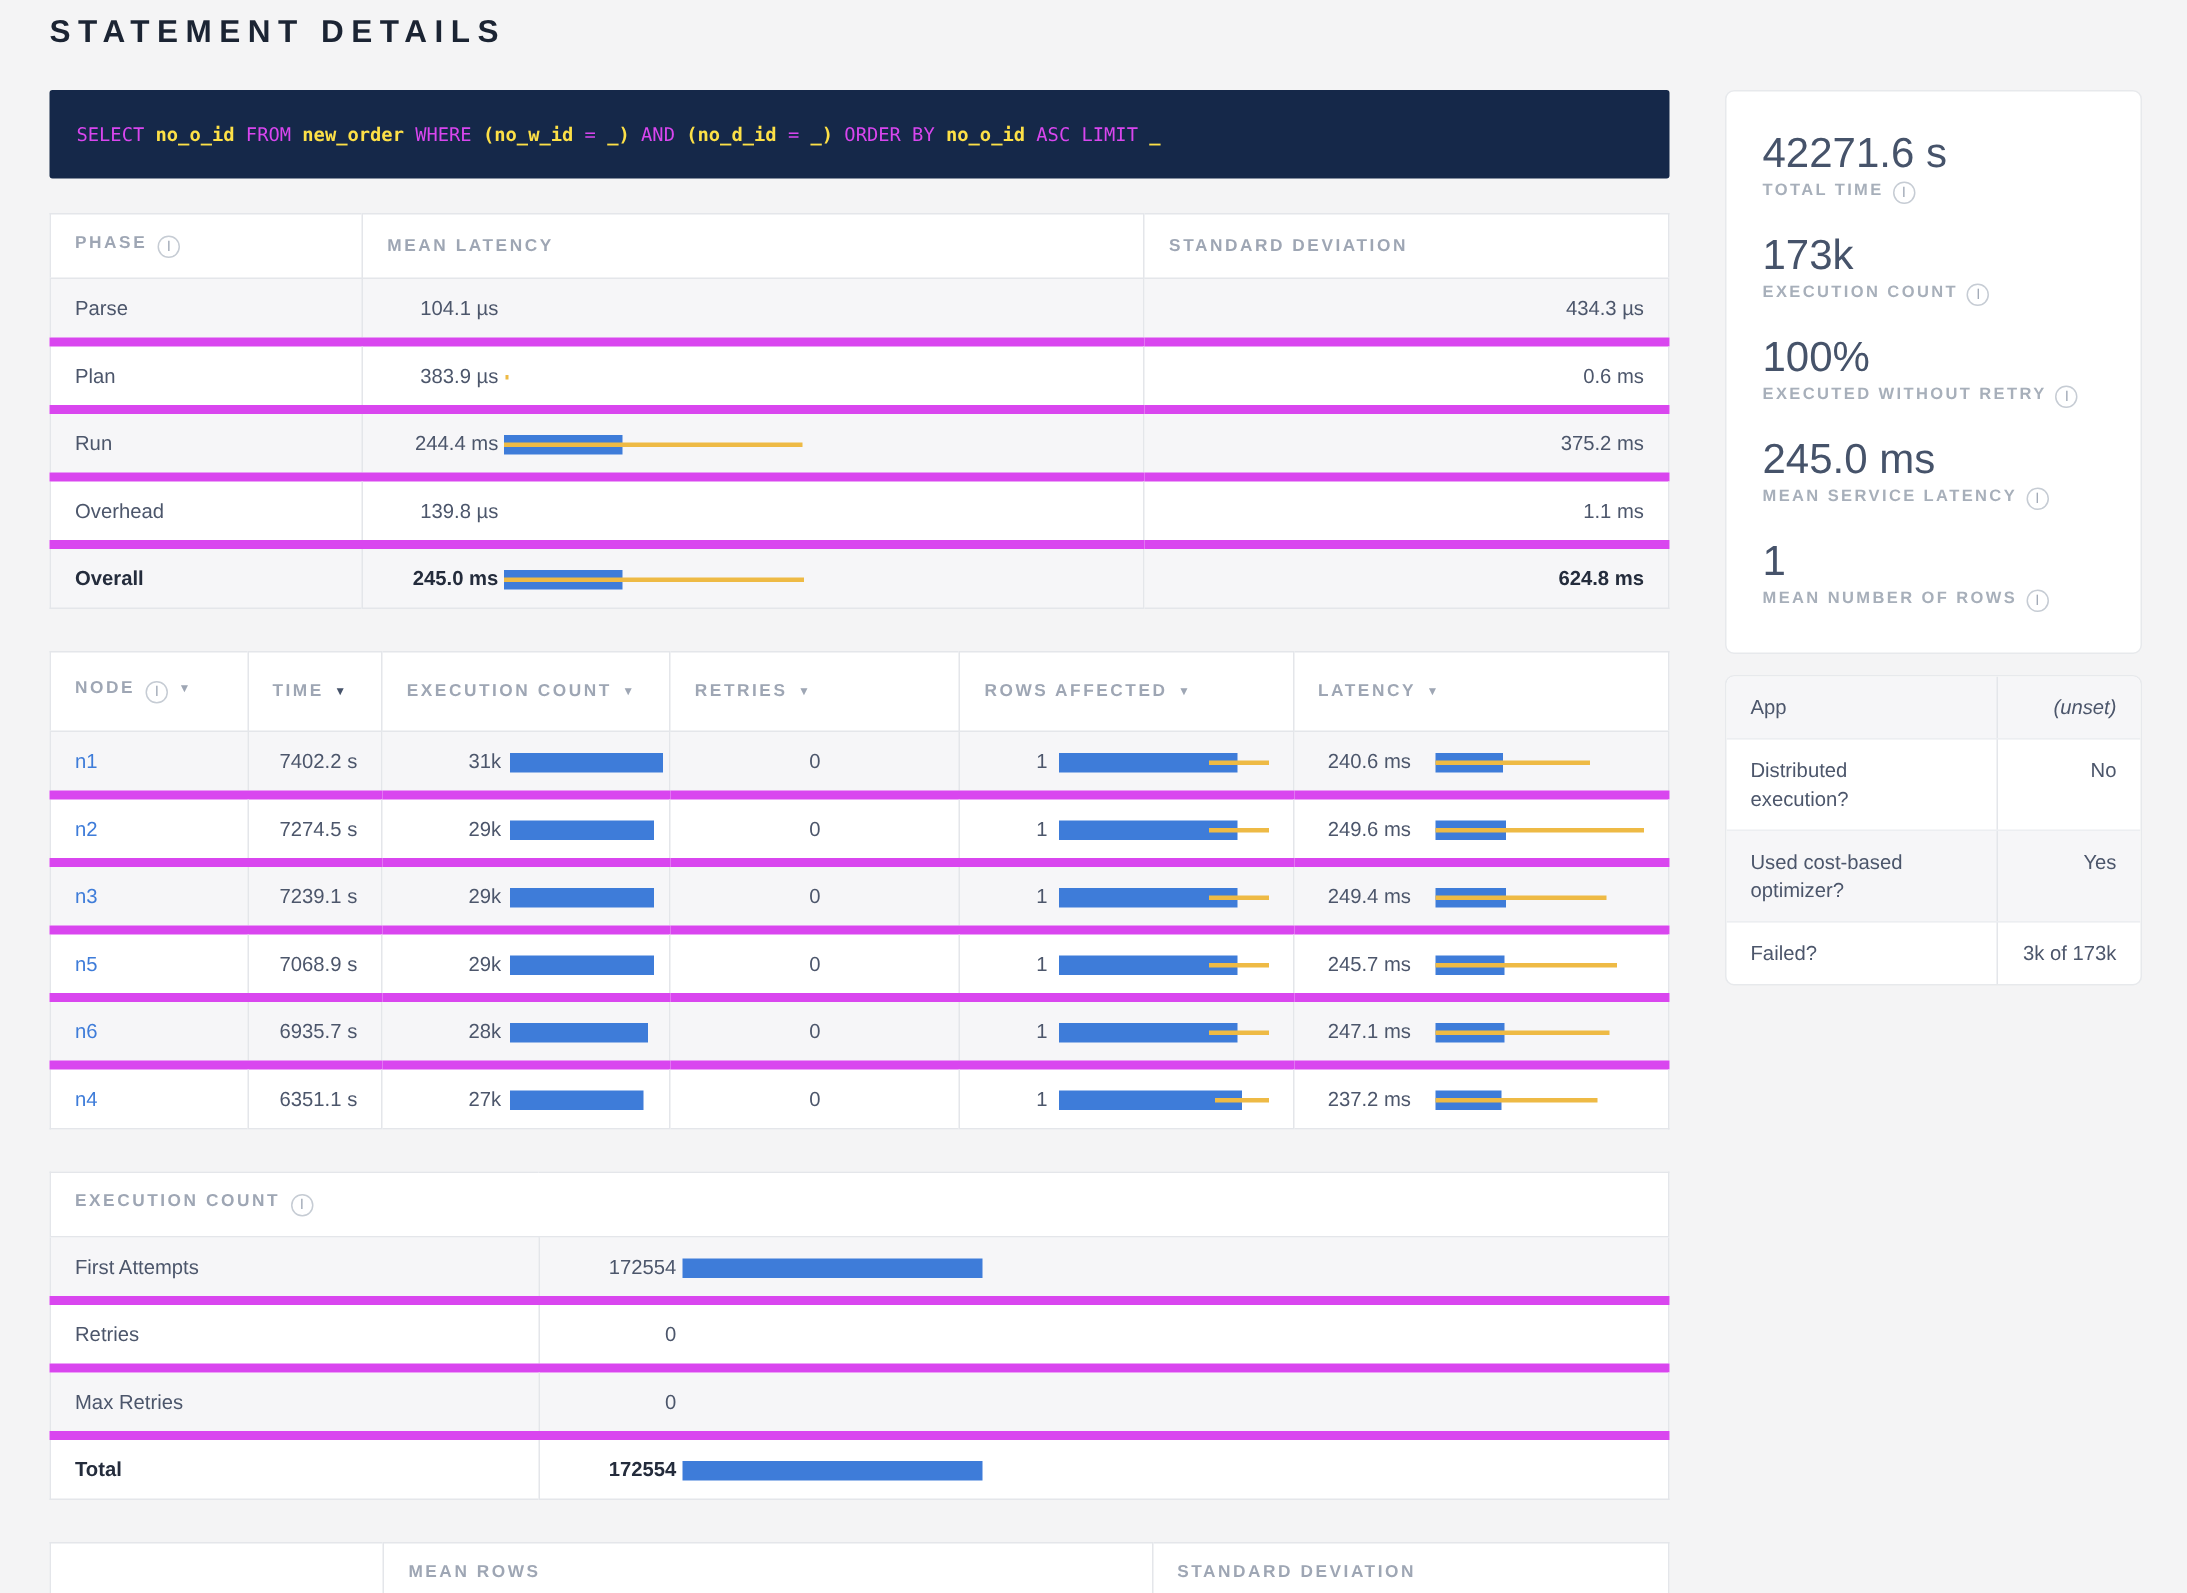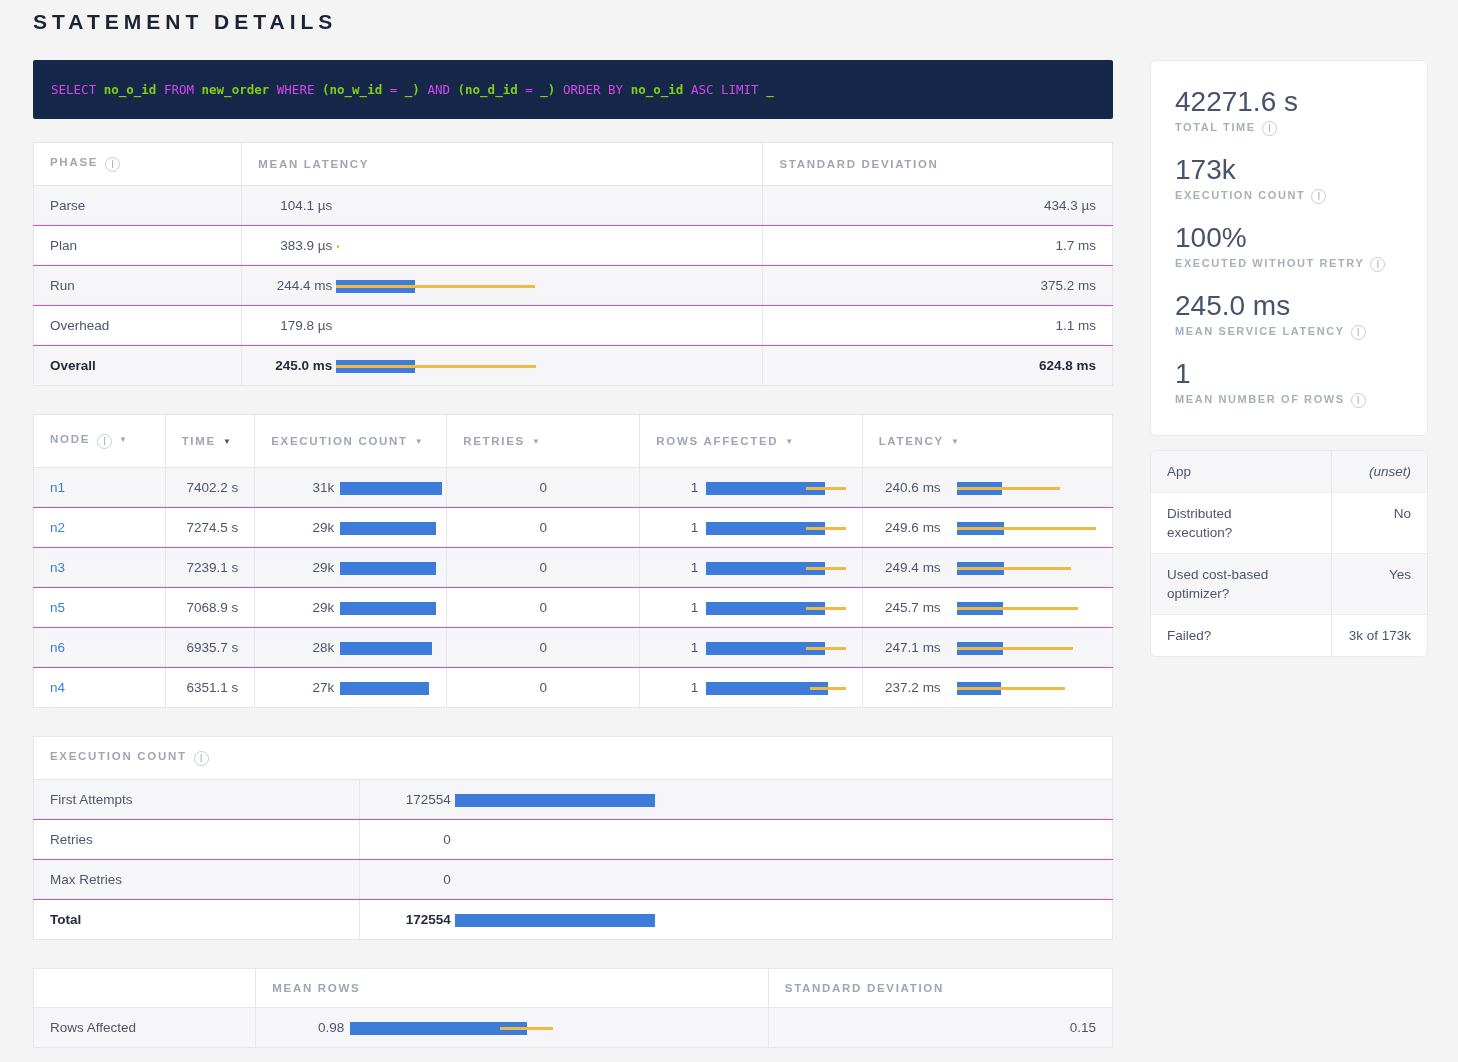--- a/index.html
+++ b/index.html
@@ -20,40 +20,40 @@
   .side-col { width:278px; flex:none; }
 
   
   .sql-box {
     background:#152849; border-radius:2px;
     padding:21px 18px; margin-bottom:23px;
     font-family:"DejaVu Sans Mono","Liberation Mono",monospace;
     font-size:12.5px; line-height:17px; white-space:nowrap; overflow:hidden;
   }
   .tok-kw { color:#d946ef; }
-  .tok-id { color:#84cc16; font-weight:700; }
+  .tok-id { color:#fde047; font-weight:700; }
 
   
   .tbl {
     width:100%; border-collapse:collapse; background:#fff;
     border:1px solid #e4e6ea; margin-bottom:28px; table-layout:fixed;
   }
   .tbl th {
     font-size:11.5px; font-weight:700; letter-spacing:1.7px;
     color:#9ea6b4; text-align:left; padding:13px 16px;
     border-bottom:1px solid #e4e6ea; background:#fff;
     text-transform:uppercase; white-space:nowrap; overflow:hidden;
   }
   .tbl td {
     font-size:13.5px; color:#4c566b; padding:12px 16px;
     white-space:nowrap; overflow:hidden;
   }
   .tbl th:not(:last-child), .tbl td:not(:last-child) { border-right:1px solid #e4e6ea; }
   .tbl tbody tr:nth-child(odd) { background:#f6f6f8; }
-  .tbl tbody tr:not(:last-child) td { border-bottom:1px solid #d946ef; }
+  .tbl tbody tr:not(:last-child) td { border-bottom:6px solid #d946ef; }
   .row-bold td, .row-bold .num { font-weight:700; color:#242c3c; }
   .num-right { text-align:right; }
   .num-center { text-align:center; }
 
   .node-tbl th { padding:18px 16px; }
   .node-link { color:#3e7cd9; text-decoration:none; cursor:pointer; }
   .th-active { color:#46536a; }
   .th-active .sort-arrow { color:#46536a; }
   .sort-arrow { font-size:8px; margin-left:7px; color:#9ea6b4; vertical-align:1px; display:inline-block; }
 
@@ -145,40 +145,40 @@
           <tr>
             <td>Plan</td>
             <td>
                 <div class="num-bar-cell">
                   <span class="num">383.9 µs</span>
                   <span class="bar-area">
                     <div class="bar-dev" style="left: 0.4%; width: 1%; background: rgb(238, 186, 69);"></div>
                   </span>
                 </div>
               </td>
-            <td class="num-right">1.7 ms</td>
+            <td class="num-right">0.6 ms</td>
           </tr>
           <tr>
             <td>Run</td>
             <td>
                 <div class="num-bar-cell">
                   <span class="num">244.4 ms</span>
                   <span class="bar-area">
                     <div class="bar-blue" style="width: 39.4%; background: rgb(62, 124, 217);"></div>
                     <div class="bar-dev" style="left: 0%; width: 99.5%; background: rgb(238, 186, 69);"></div>
                   </span>
                 </div>
               </td>
             <td class="num-right">375.2 ms</td>
           </tr>
           <tr>
             <td>Overhead</td>
             <td>
                 <div class="num-bar-cell">
-                  <span class="num">179.8 µs</span>
+                  <span class="num">139.8 µs</span>
                   <span class="bar-area"></span>
                 </div>
               </td>
             <td class="num-right">1.1 ms</td>
           </tr>
           <tr class="row-bold">
             <td>Overall</td>
             <td>
                 <div class="num-bar-cell">
                   <span class="num">245.0 ms</span>

